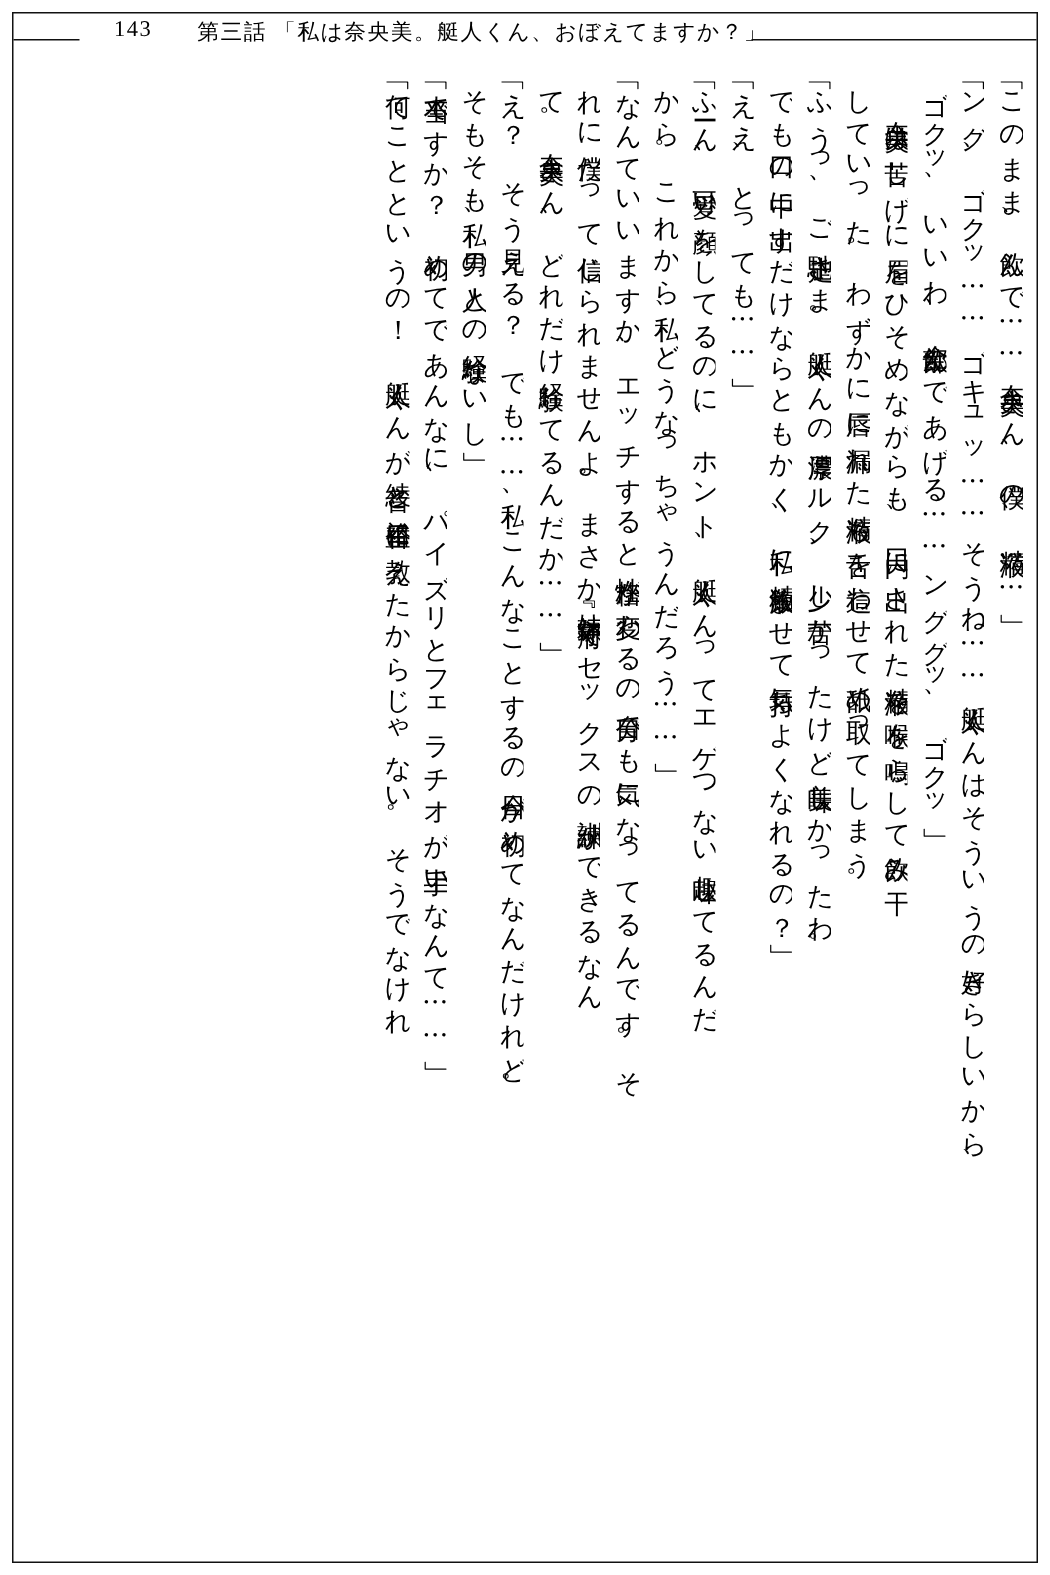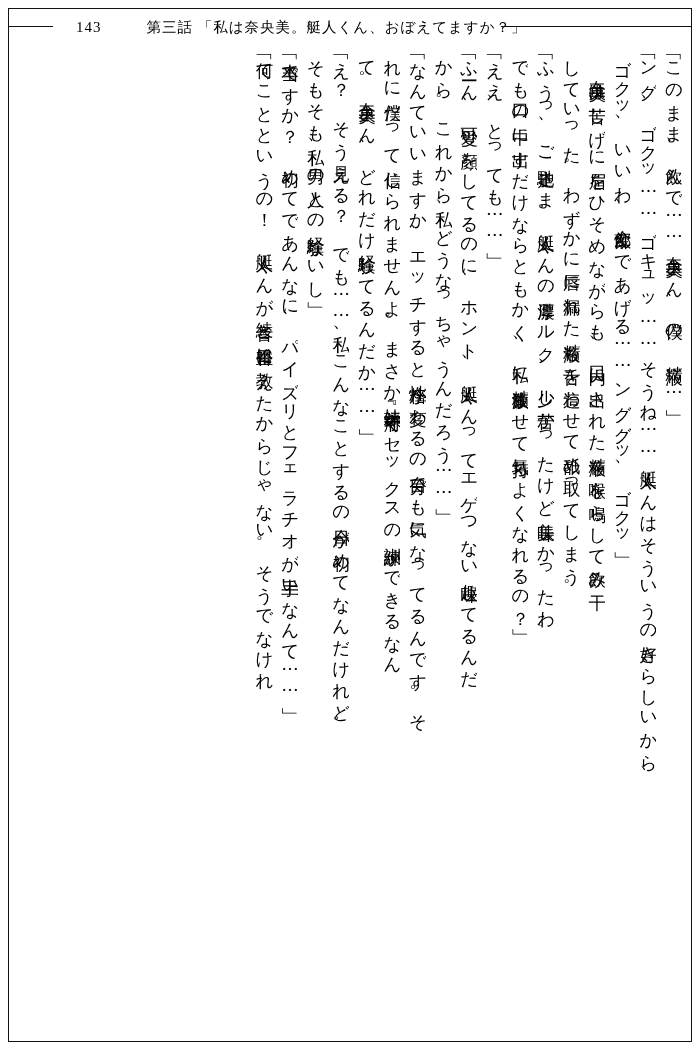--- a/index.html
+++ b/index.html
@@ -32,24 +32,23 @@
     pointer-events: none;
   }
   
   .header {
     position: absolute;
     top: 12px;
     left: 8px;
     width: 608px;
     height: 30px;
     display: flex;
-    align-items: center;
+    align-items: flex-start;
     box-sizing: border-box;
     padding: 0 14px;
-    gap: 15px;
   }
   .header .page-number {
     font-size: 15px;
     letter-spacing: 1px;
     margin-left: 54px;
     margin-right: 30px;
   }
   .header .running-head {
     font-size: 14.5px;
     letter-spacing: 1px;

